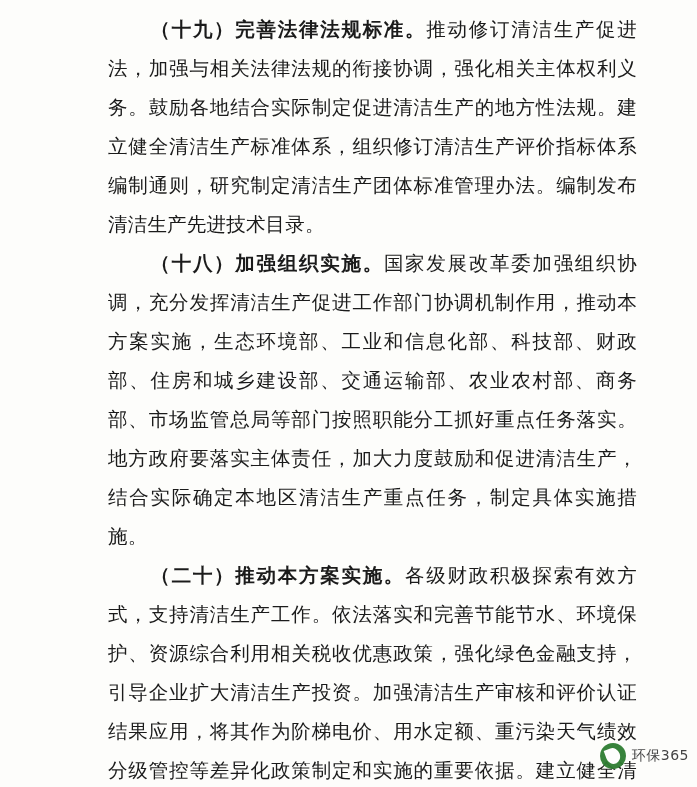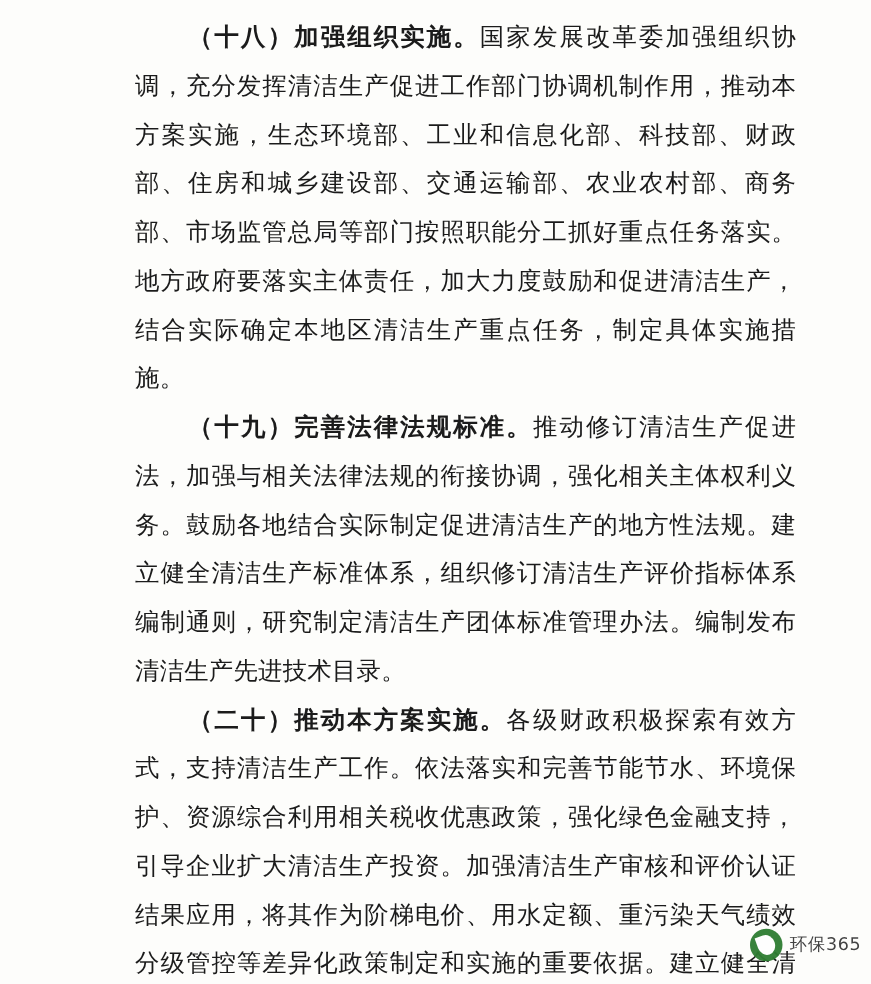--- a/index.html
+++ b/index.html
@@ -77,25 +77,25 @@
     letter-spacing: 0.5px;
     white-space: nowrap;
   }
 </style>
 </head>
 <body>
 
 <div class="page">
 
   <p class="para">
-    <span class="indent"></span><span class="lead">（十八）加强组织实施。</span><span>国家发展改革委加强组织协调，充分发挥清洁生产促进工作部门协调机制作用，推动本方案实施，生态环境部、工业和信息化部、科技部、财政部、住房和城乡建设部、交通运输部、农业农村部、商务部、市场监管总局等部门按照职能分工抓好重点任务落实。地方政府要落实主体责任，加大力度鼓励和促进清洁生产，结合实际确定本地区清洁生产重点任务，制定具体实施措施。</span>
+    <span class="indent"></span><span class="lead">（十九）完善法律法规标准。</span><span>推动修订清洁生产促进法，加强与相关法律法规的衔接协调，强化相关主体权利义务。鼓励各地结合实际制定促进清洁生产的地方性法规。建立健全清洁生产标准体系，组织修订清洁生产评价指标体系编制通则，研究制定清洁生产团体标准管理办法。编制发布清洁生产先进技术目录。</span>
   </p>
 
   <p class="para">
-    <span class="indent"></span><span class="lead">（十九）完善法律法规标准。</span><span>推动修订清洁生产促进法，加强与相关法律法规的衔接协调，强化相关主体权利义务。鼓励各地结合实际制定促进清洁生产的地方性法规。建立健全清洁生产标准体系，组织修订清洁生产评价指标体系编制通则，研究制定清洁生产团体标准管理办法。编制发布清洁生产先进技术目录。</span>
+    <span class="indent"></span><span class="lead">（十八）加强组织实施。</span><span>国家发展改革委加强组织协调，充分发挥清洁生产促进工作部门协调机制作用，推动本方案实施，生态环境部、工业和信息化部、科技部、财政部、住房和城乡建设部、交通运输部、农业农村部、商务部、市场监管总局等部门按照职能分工抓好重点任务落实。地方政府要落实主体责任，加大力度鼓励和促进清洁生产，结合实际确定本地区清洁生产重点任务，制定具体实施措施。</span>
   </p>
 
   <p class="para">
     <span class="indent"></span><span class="lead">（二十）推动本方案实施。</span><span>各级财政积极探索有效方式，支持清洁生产工作。依法落实和完善节能节水、环境保护、资源综合利用相关税收优惠政策，强化绿色金融支持，引导企业扩大清洁生产投资。加强清洁生产审核和评价认证结果应用，将其作为阶梯电价、用水定额、重污染天气绩效分级管控等差异化政策制定和实施的重要依据。建立健全清洁生产激励制度，按照国家有关规定对工作成效突出的单位和个人依法给予表彰和奖励。</span>
   </p>
 
   <div class="watermark">
     <span class="wm-logo"></span>
     <span class="wm-text">环保365</span>
   </div>

